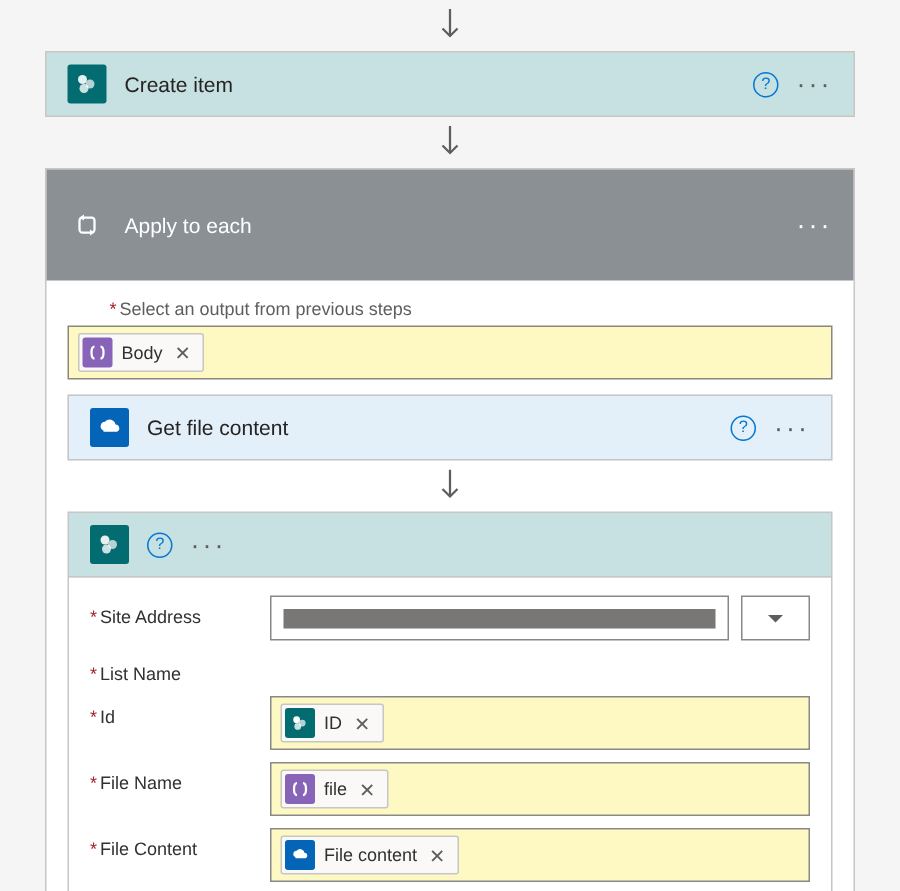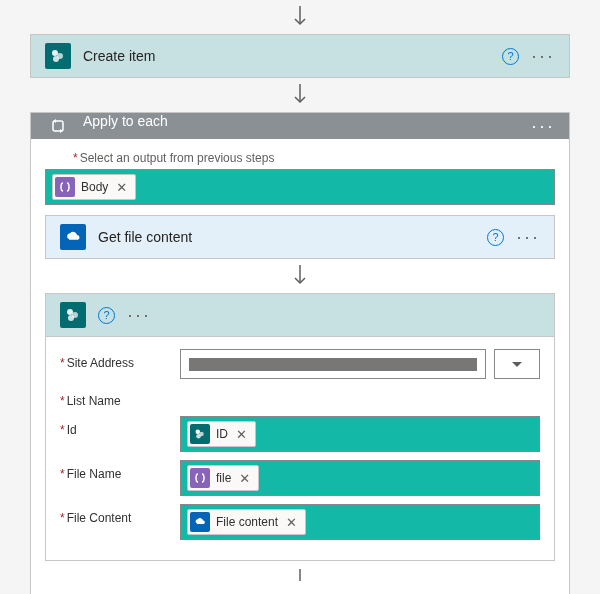--- a/index.html
+++ b/index.html
@@ -60,39 +60,40 @@
     color: #605e5c;
     line-height: 10px;
   }
   
   .apply-container {
     border: 1px solid #c8c6c4;
     background: #fff;
   }
   .apply-header {
     display: flex;
-    padding: 0 14px;
+    align-items: center;
+    padding: 24px 14px;
     gap: 12px;
     background: #8b9094;
     color: #fff;
   }
   .apply-header .title { color: #fff; }
   .apply-header .more-icon { color: #fff; }
   .apply-body { padding: 12px 14px 18px 14px; }
   
   .field-label { font-size: 12px; color: #605e5c; margin-bottom: 4px; display: block; margin-left: 28px; }
   .required::before { content: "*"; color: #a4262c; margin-right: 2px; }
   .input-box {
     border: 1px solid #8a8886;
     padding: 4px 6px;
     min-height: 32px;
     display: flex;
     align-items: center;
     gap: 4px;
-    background: #14b8a6;
+    background: #fef9c3;
   }
   .input-box.dropdown { justify-content: space-between; padding-right: 10px; position: relative; }
   .caret { 
     width: 0; height: 0; 
     border-left: 5px solid transparent;
     border-right: 5px solid transparent;
     border-top: 5px solid #605e5c;
   }
   .token {
     display: inline-flex;

